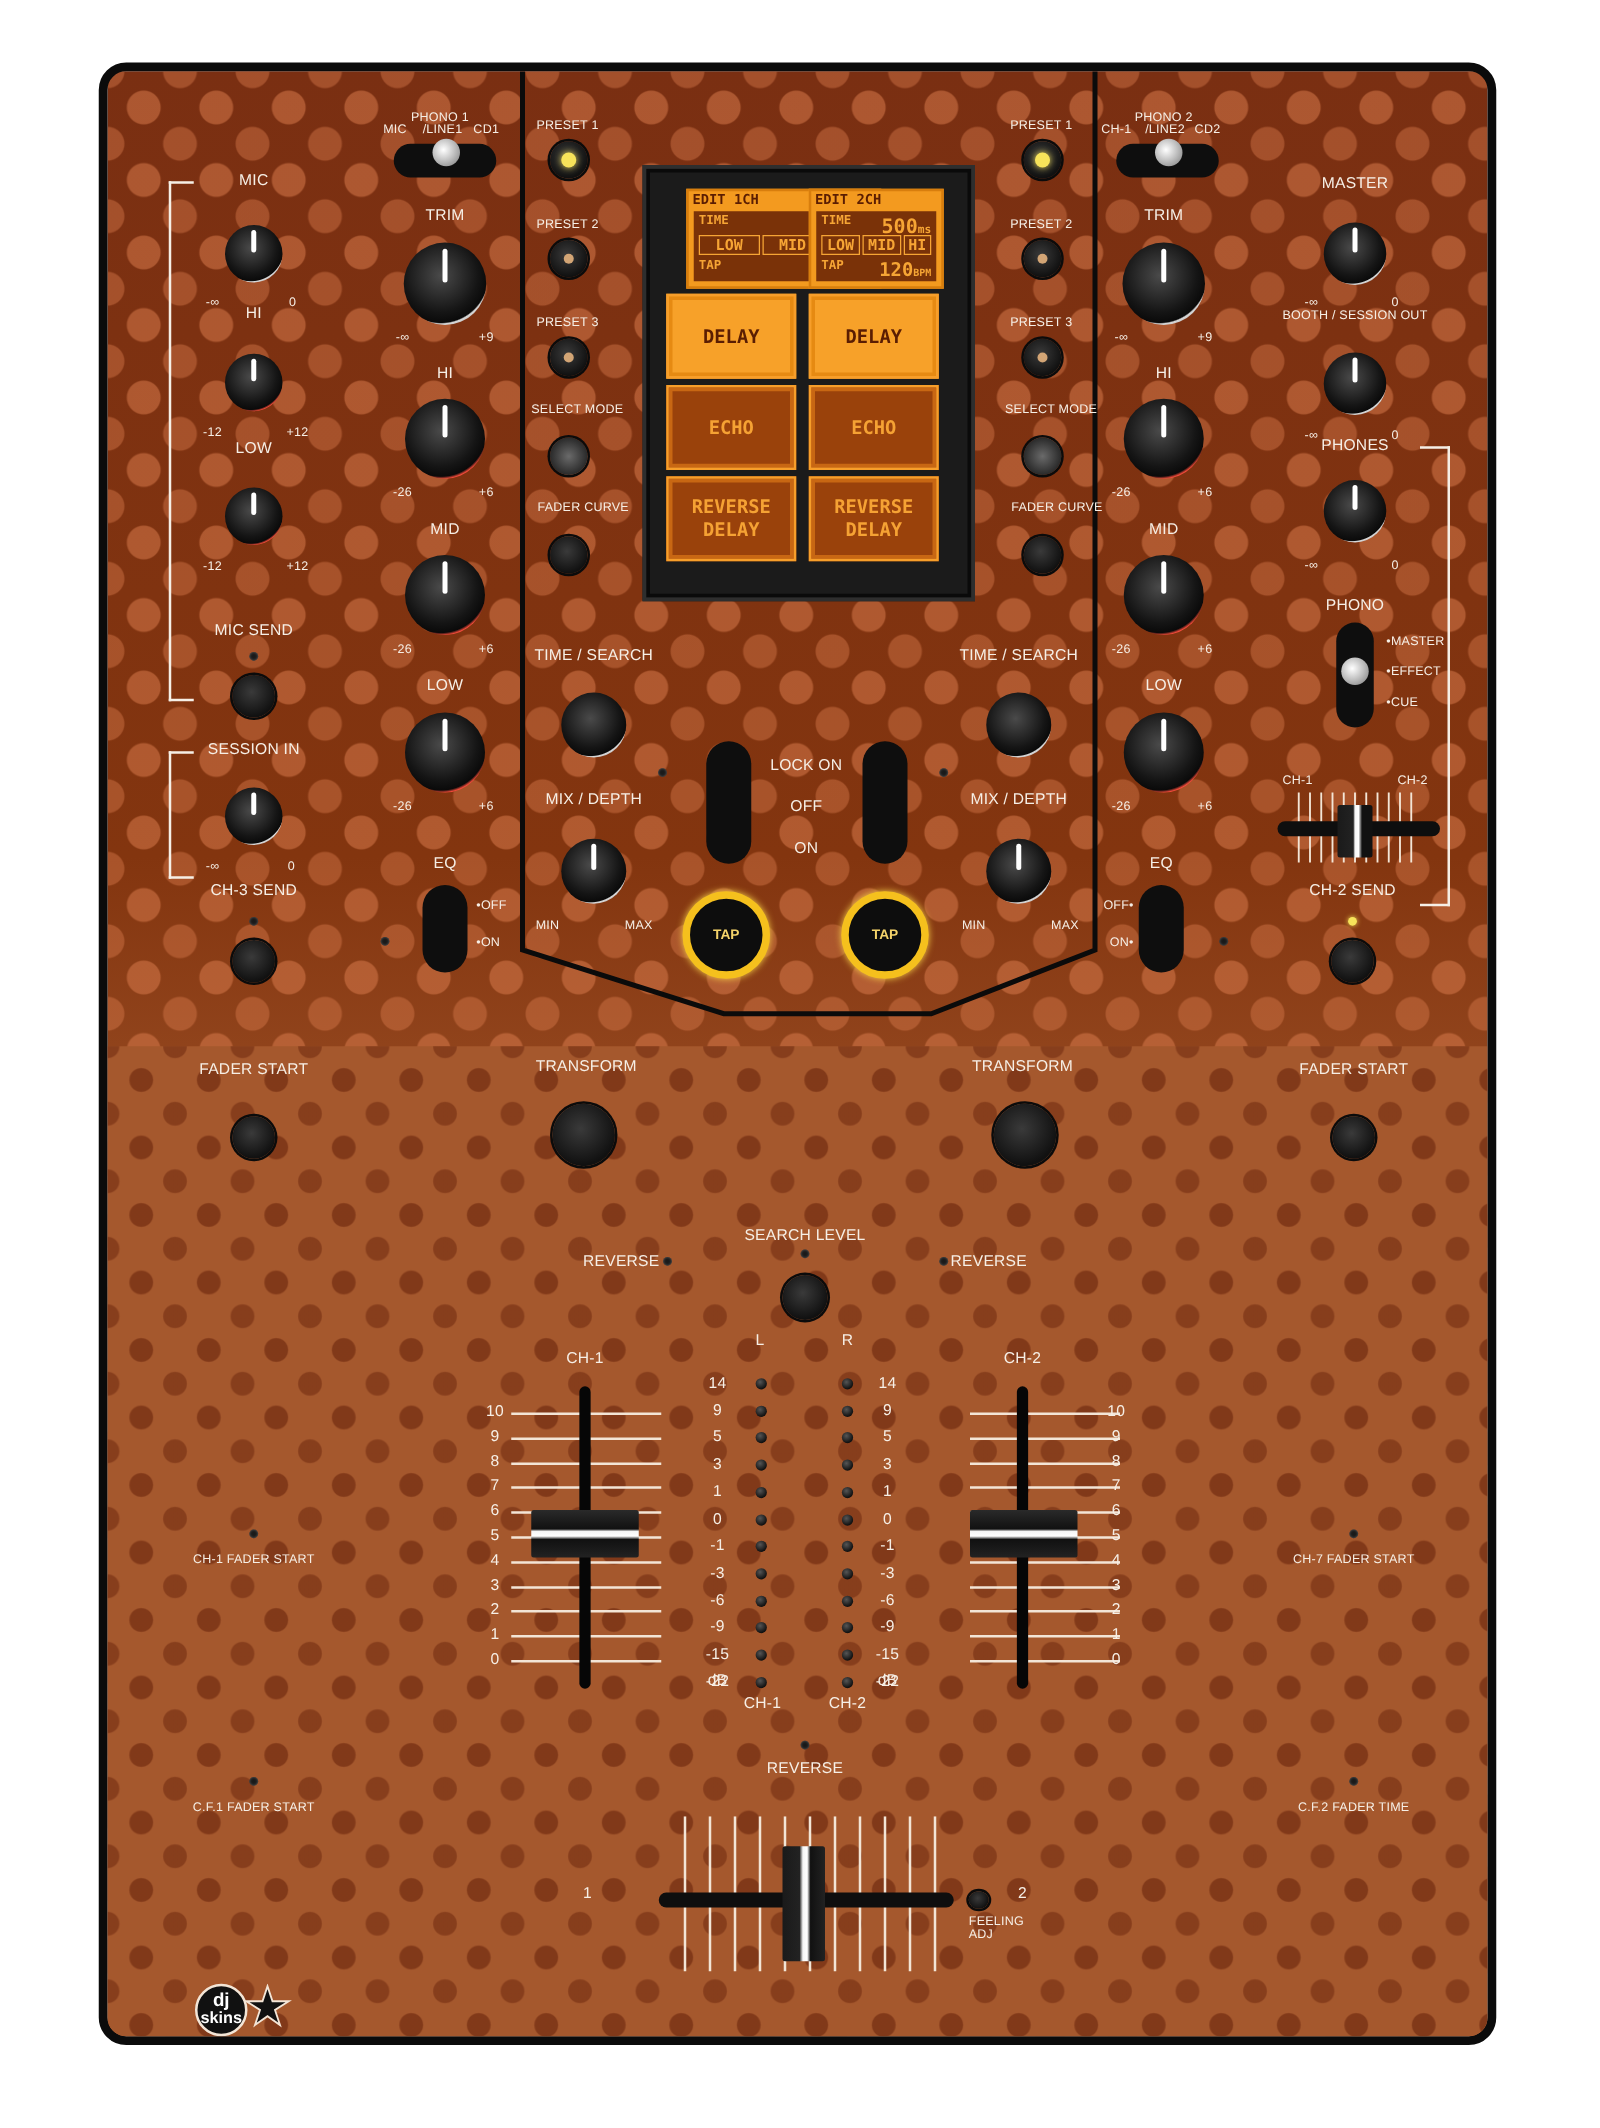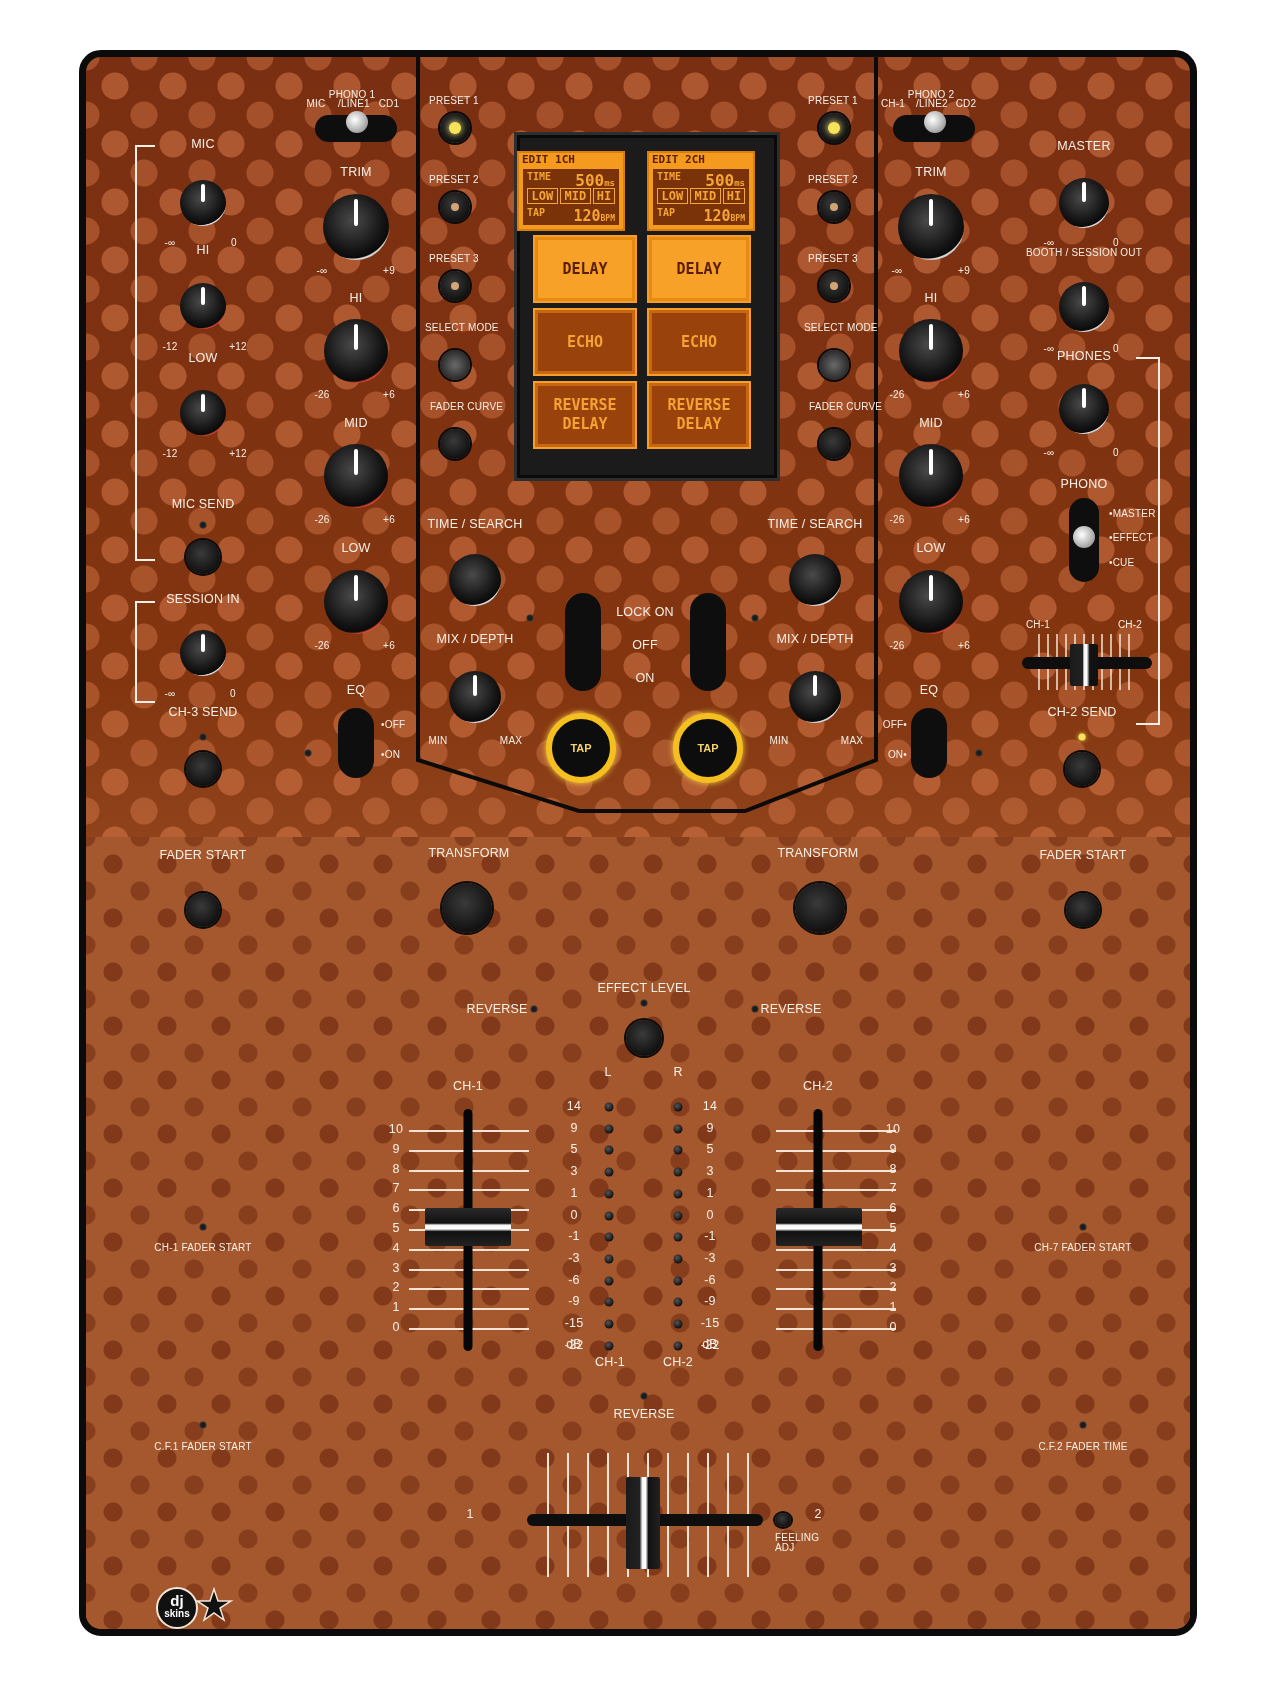--- a/index.html
+++ b/index.html
@@ -162,21 +162,21 @@
   <div class="btn" style="left:748px;top:229px;width:30px;height:30px;">
       <div class="abs" style="left:11px;top:11px;width:8px;height:8px;border-radius:50%;background:#d3a575;"></div>
     </div>
   <div class="lbl sm" style="left:748px;top:266px;width:60px;text-align:center;line-height:10px;">SELECT MODE</div>
   <div class="btn" style="left:748px;top:308px;width:30px;height:30px;background:radial-gradient(circle,#6a6a6a,#333 60%,#111);"></div>
   <div class="lbl sm" style="left:748px;top:345px;width:50px;text-align:center;line-height:10px;">FADER CURVE</div>
   <div class="btn" style="left:748px;top:387px;width:30px;height:30px;"></div>
 
   <div class="screen" style="left:428px;top:75px;">
 
-    <div class="lcd" style="left:0;top:16px;width:104px;height:76px;">
+    <div class="lcd" style="left:32px;top:16px;width:104px;height:76px;padding-left:48px;">
       <div class="lcd-title">EDIT 1CH</div>
       <div class="lcd-inner">
         <div class="lcd-row" style="top:2px;font-size:10px;"><span>TIME</span><span style="position:absolute;right:0;font-size:16px;"><span>500</span><span style="font-size:9px;">ms</span></span></div>
         <div class="lcd-row" style="top:19px;height:16px;display:flex;gap:2px;font-size:12px;">
           <span style="flex:1;border:1px solid #f6a535;text-align:center;">LOW</span>
           <span style="flex:1;border:1px solid #f6a535;text-align:center;">MID</span>
           <span style="flex:0.7;border:1px solid #f6a535;text-align:center;">HI</span>
         </div>
         <div class="lcd-row" style="top:38px;font-size:10px;"><span>TAP</span><span style="position:absolute;right:0;font-size:15px;"><span>120</span><span style="font-size:8px;">BPM</span></span></div>
       </div>
@@ -346,21 +346,21 @@
   <div class="lbl" style="left:117px;top:791px;">FADER START</div>
   <div class="btn" style="left:117px;top:853px;width:34px;height:34px;"></div>
   <div class="lbl" style="left:997px;top:791px;">FADER START</div>
   <div class="btn" style="left:997px;top:853px;width:34px;height:34px;"></div>
 
   <div class="lbl" style="left:383px;top:789px;">TRANSFORM</div>
   <div class="btn" style="left:381px;top:851px;width:50px;height:50px;"></div>
   <div class="lbl" style="left:732px;top:789px;">TRANSFORM</div>
   <div class="btn" style="left:734px;top:851px;width:50px;height:50px;"></div>
 
-  <div class="lbl" style="left:558px;top:924px;">EFFECT LEVEL</div>
+  <div class="lbl" style="left:558px;top:924px;">SEARCH LEVEL</div>
   <div class="led" style="left:558px;top:946px;"></div>
   <div class="btn" style="left:558px;top:981px;width:36px;height:36px;"></div>
   <div class="lbl" style="left:411px;top:945px;">REVERSE</div>
   <div class="led" style="left:448px;top:952px;"></div>
   <div class="lbl" style="left:705px;top:945px;">REVERSE</div>
   <div class="led" style="left:669px;top:952px;"></div>
 
   <div class="lbl" style="left:522px;top:1008px;">L</div>
   <div class="lbl" style="left:592px;top:1008px;">R</div>
   <div id="meter">
@@ -501,21 +501,21 @@
   </svg>
   <div class="lbl" style="left:384px;top:1450px;">1</div>
   <div class="slider-h" style="left:441px;top:1457px;width:236px;height:12px;"></div>
   <div class="fader-cap" style="left:540px;top:1420px;width:34px;height:92px;background:linear-gradient(90deg,#1a1a1a 0,#222 40%,#f5f5f5 48%,#fff 58%,#111 66%,#222 100%);"></div>
   <div class="btn" style="left:697px;top:1463px;width:16px;height:14px;"></div>
   <div class="lbl" style="left:732px;top:1450px;">2</div>
   <div class="lbl sm l" style="left:689px;top:1476px;line-height:10px;"><span>FEELING</span><br><span>ADJ</span></div>
 
   <div class="abs" style="left:70px;top:1530px;width:38px;height:38px;border-radius:50%;background:#111;border:2px solid #f3e5d6;color:#fff;text-align:center;line-height:13px;font-weight:bold;">
     <div style="font-size:15px;margin-top:5px;">dj</div>
-    <div style="font-size:10px;">skins</div>
+    <div style="font-size:13px;">skins</div>
   </div>
   <svg class="abs" style="left:108px;top:1530px;" width="40" height="36">
     <polygon points="20,2 24,14 37,14 26,21 30,33 20,26 10,33 14,21 3,14 16,14" fill="#111" stroke="#f3e5d6" stroke-width="1.5"></polygon>
   </svg>
 
   <div class="lbl" style="left:987px;top:1577px;border-bottom:1.5px solid #f6efe6;">PHONES</div>
 
 </div>
 
 </body></html>

